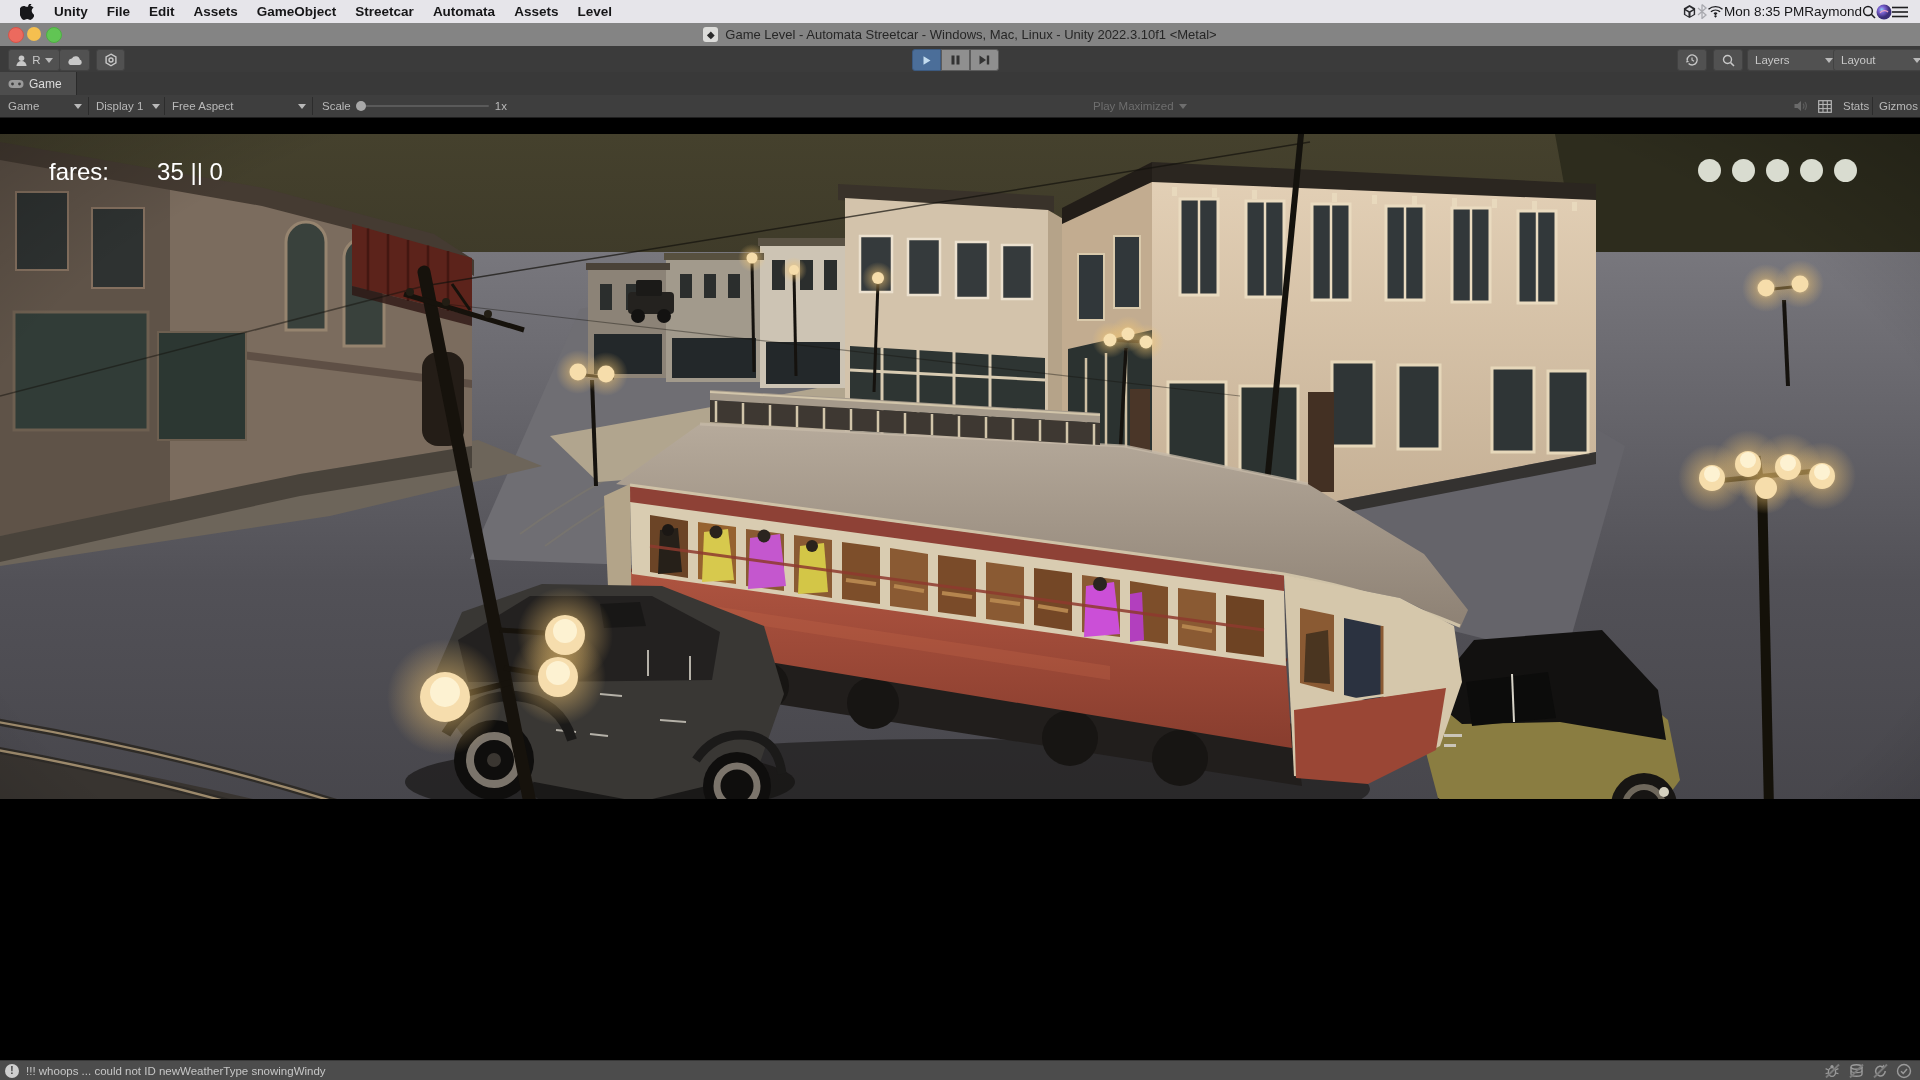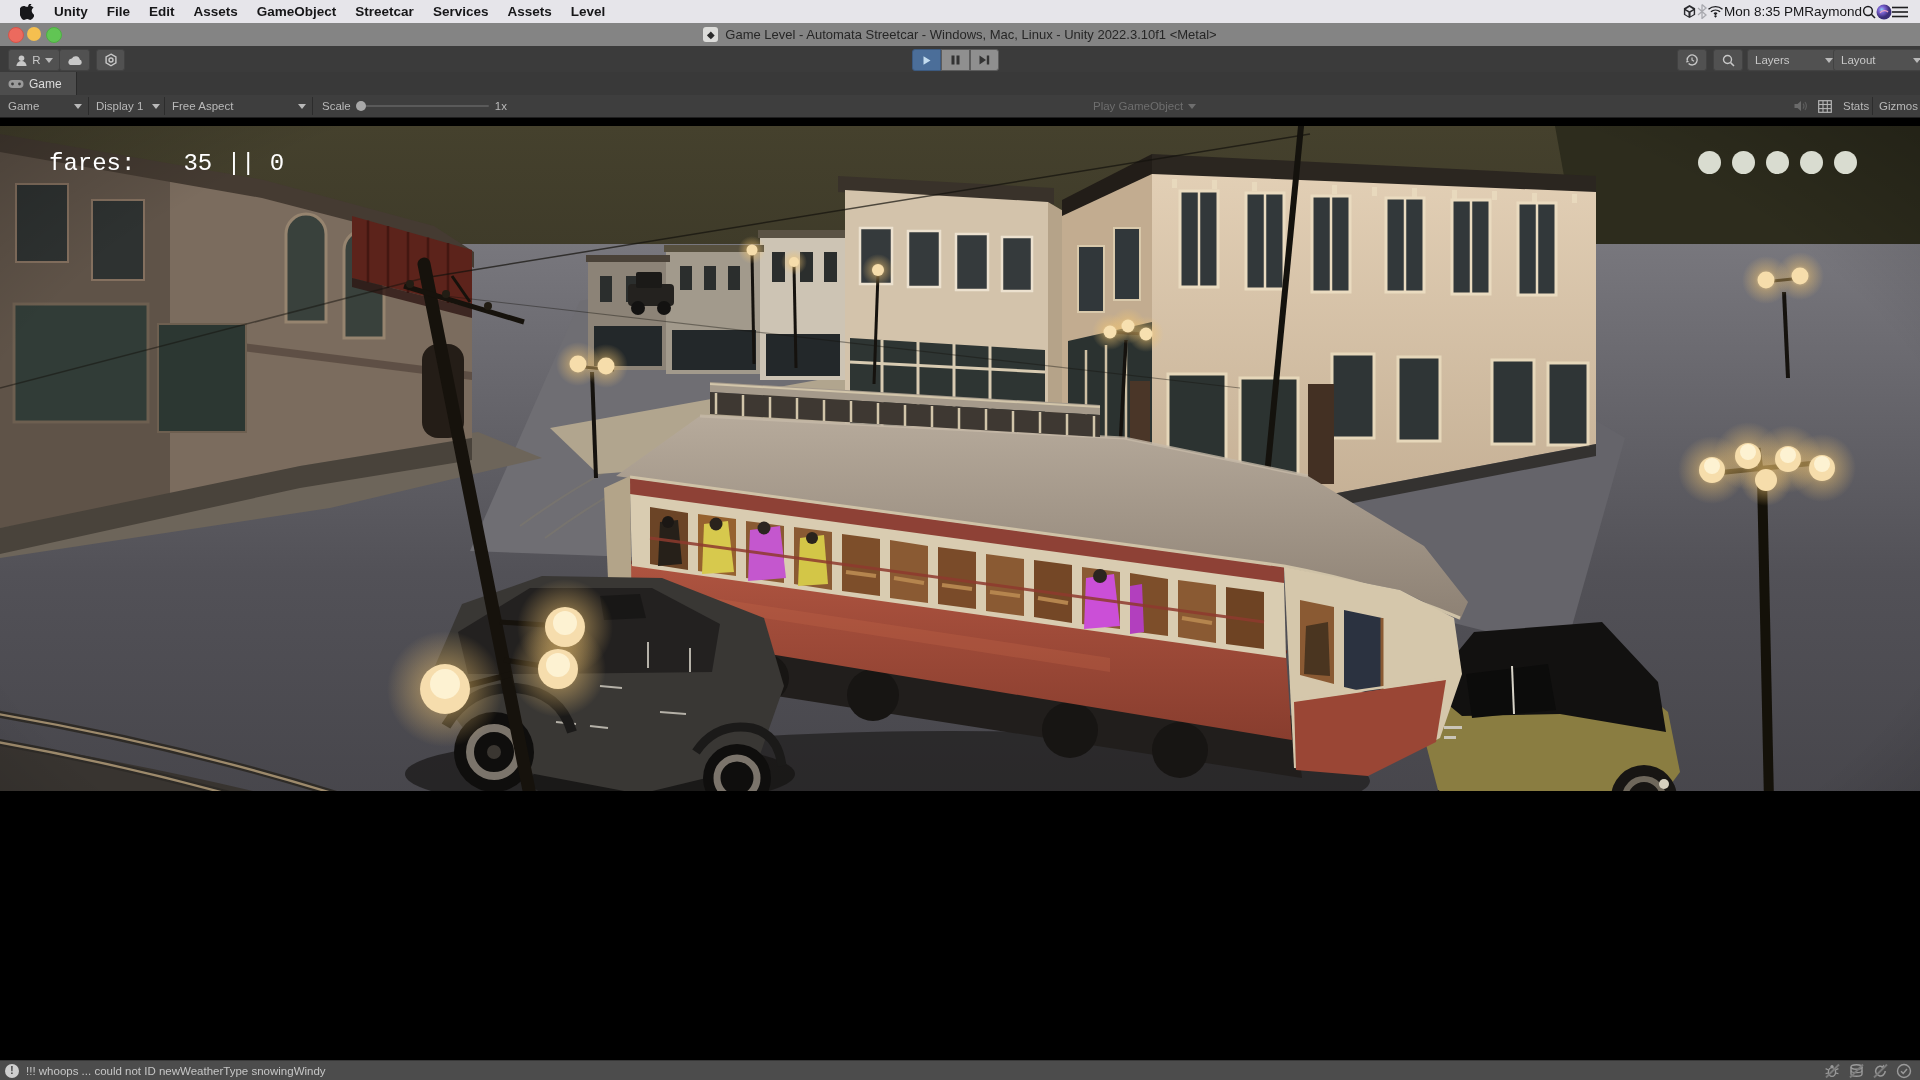--- a/index.html
+++ b/index.html
@@ -49,21 +49,21 @@
   
   .gvbar{position:absolute;left:0;top:95px;width:1920px;height:22px;background:#3e3e3e;
     border-bottom:1px solid #1f1f1f;color:#b9b9b9;font-size:11.5px;}
   .gvitem{position:absolute;top:0;height:22px;display:flex;align-items:center;gap:6px;justify-content:flex-end;}
   .gvsep{position:absolute;top:2px;width:1px;height:18px;background:#2c2c2c;}
   .slider-track{position:relative;width:132px;height:2px;background:#5a5a5a;border-radius:1px;}
   .slider-handle{position:absolute;left:-1px;top:-4px;width:10px;height:10px;border-radius:50%;background:#a8a8a8;}
   .dim{color:#6e6e6e;}
 
   
-  .viewport{position:absolute;left:0;top:126px;width:1920px;height:665px;background:#37342a;overflow:hidden;font-family:Liberation Mono, monospace;}
+  .viewport{position:absolute;left:0;top:134px;width:1920px;height:665px;background:#37342a;overflow:hidden;}
   .hud-fares{position:absolute;left:49px;top:24px;display:flex;gap:48px;color:#ffffff;font-size:24px;}
   .hud-tokens{position:absolute;left:1698px;top:25px;display:flex;gap:11px;}
   .token{width:23px;height:23px;border-radius:50%;}
 
   
   .statusbar{position:absolute;left:0;top:1060px;width:1920px;height:20px;background:#4c4c4c;
     border-top:1px solid #383838;display:flex;align-items:center;color:#c6c6c6;font-size:11.5px;}
   .sb-icon{width:14px;height:14px;border-radius:50%;background:#cfcfcf;color:#3a3a3a;font-weight:bold;
     font-size:10px;line-height:14px;text-align:center;margin:0 7px 0 5px;}
   .sb-right{margin-left:auto;display:flex;gap:7px;margin-right:8px;}
@@ -79,21 +79,21 @@
           <path fill="#17171a" d="M9.7 0c.1 1-.3 1.9-.9 2.6-.6.7-1.6 1.2-2.5 1.1-.1-.9.4-1.9 1-2.5C7.9.5 8.9.1 9.7 0zM12.9 12.1c-.4 1-.6 1.4-1.2 2.2-.8 1.2-1.9 2.6-3.2 2.6-1.2 0-1.5-.8-3.1-.8s-2 .8-3.2.8C1 16.9 0 15.6-.7 14.4c-2.1-3.3-2.3-7.2-1-9.2C-.8 3.8.6 3 1.9 3c1.3 0 2.2.8 3.3.8 1.1 0 1.7-.8 3.3-.8 1.2 0 2.4.6 3.3 1.7-2.9 1.6-2.4 5.7 1.1 7.4z" transform="translate(1.8 -1)"></path>
         </svg>
     </span>
     <span class="appname">Unity</span>
     <nav class="menu-items">
         <span class="mi">File</span>
         <span class="mi">Edit</span>
         <span class="mi">Assets</span>
         <span class="mi">GameObject</span>
         <span class="mi">Streetcar</span>
-        <span class="mi">Services</span>
+        <span class="mi">Automata</span>
         <span class="mi">Assets</span>
         <span class="mi">Level</span>
       </nav>
     <div class="menubar-right">
       <span class="mb-ic">
         <svg width="15" height="15" viewBox="0 0 16 16">
             <path fill="#2a2a2e" d="M8 1l6 3.5v7L8 15l-6-3.5v-7L8 1zm0 2.3L4.2 5.5 8 7.7l3.8-2.2L8 3.3zM3.5 7v4l3.4 2V9L3.5 7zm9 0L9.1 9v4l3.4-2V7z"></path>
           </svg>
       </span>
       <span class="mb-ic">
@@ -240,21 +240,21 @@
     </div>
     <div class="gvsep" style="left:312px;"></div>
     <div class="gvitem" style="left:322px;">
       <span>Scale</span>
       <span class="slider-track">
           <span class="slider-handle"></span>
         </span>
       <span>1x</span>
     </div>
     <div class="gvitem dim" style="left:1093px;gap:5px;">
-      <span>Play GameObject</span>
+      <span>Play Maximized</span>
       <span class="caret" style="border-top-color:#6e6e6e;"></span>
     </div>
     <div class="gvitem" style="left:1794px;">
       <svg width="14" height="12" viewBox="0 0 14 12">
           <path d="M0.5 4h3L7 1v10L3.5 8h-3z" fill="#6a6a6a"></path>
           <path d="M9 3.5a4 4 0 0 1 0 5 M11 2a7 7 0 0 1 0 8" stroke="#5d5d5d" stroke-width="1.2" fill="none"></path>
         </svg>
     </div>
     <div class="gvitem" style="left:1818px;">
       <svg width="14" height="13" viewBox="0 0 14 13">

